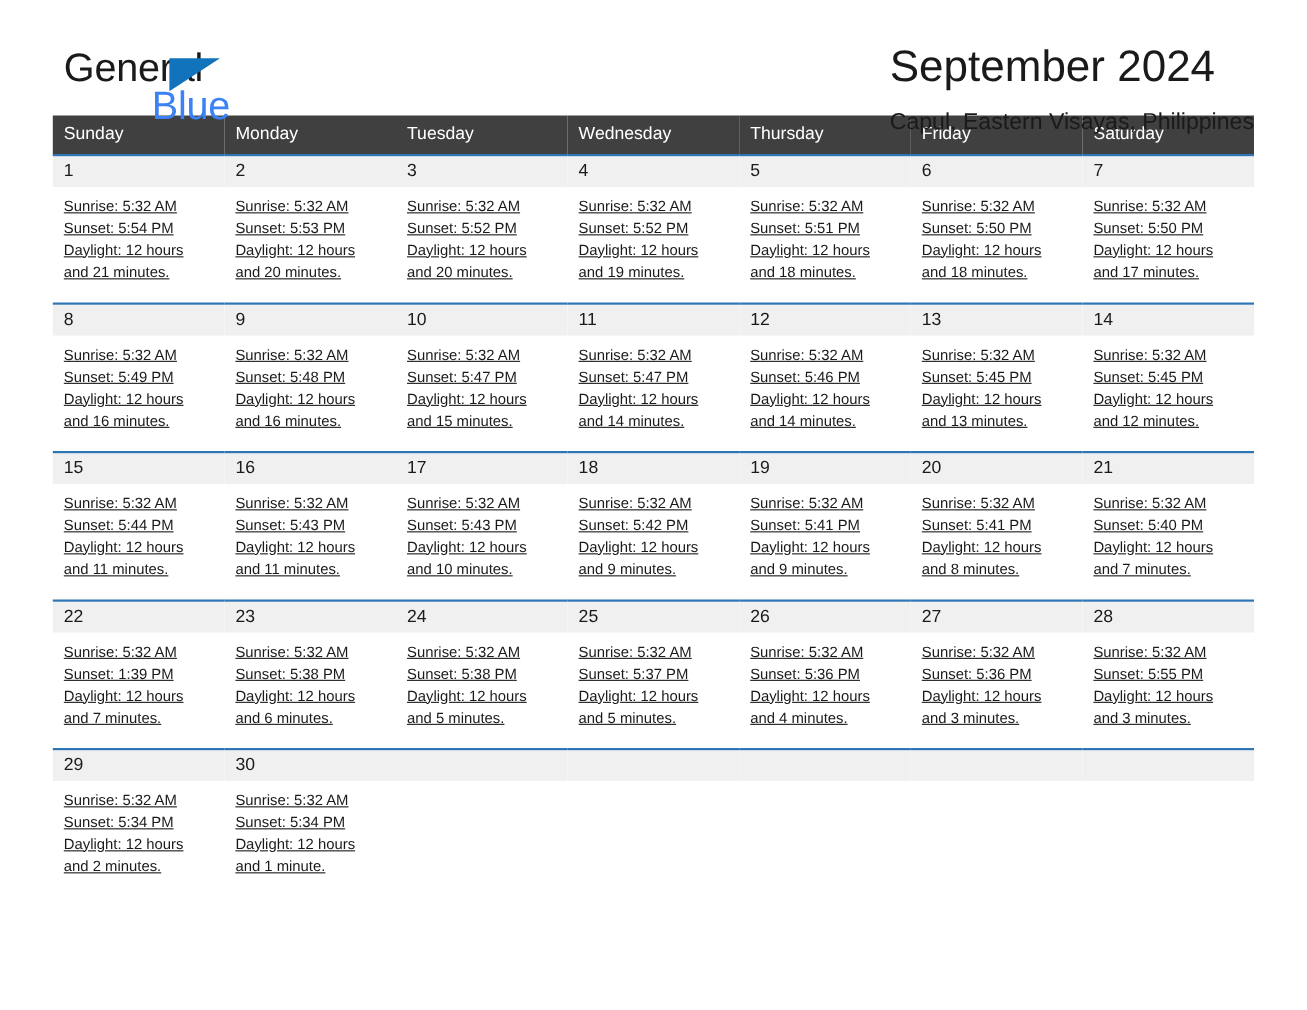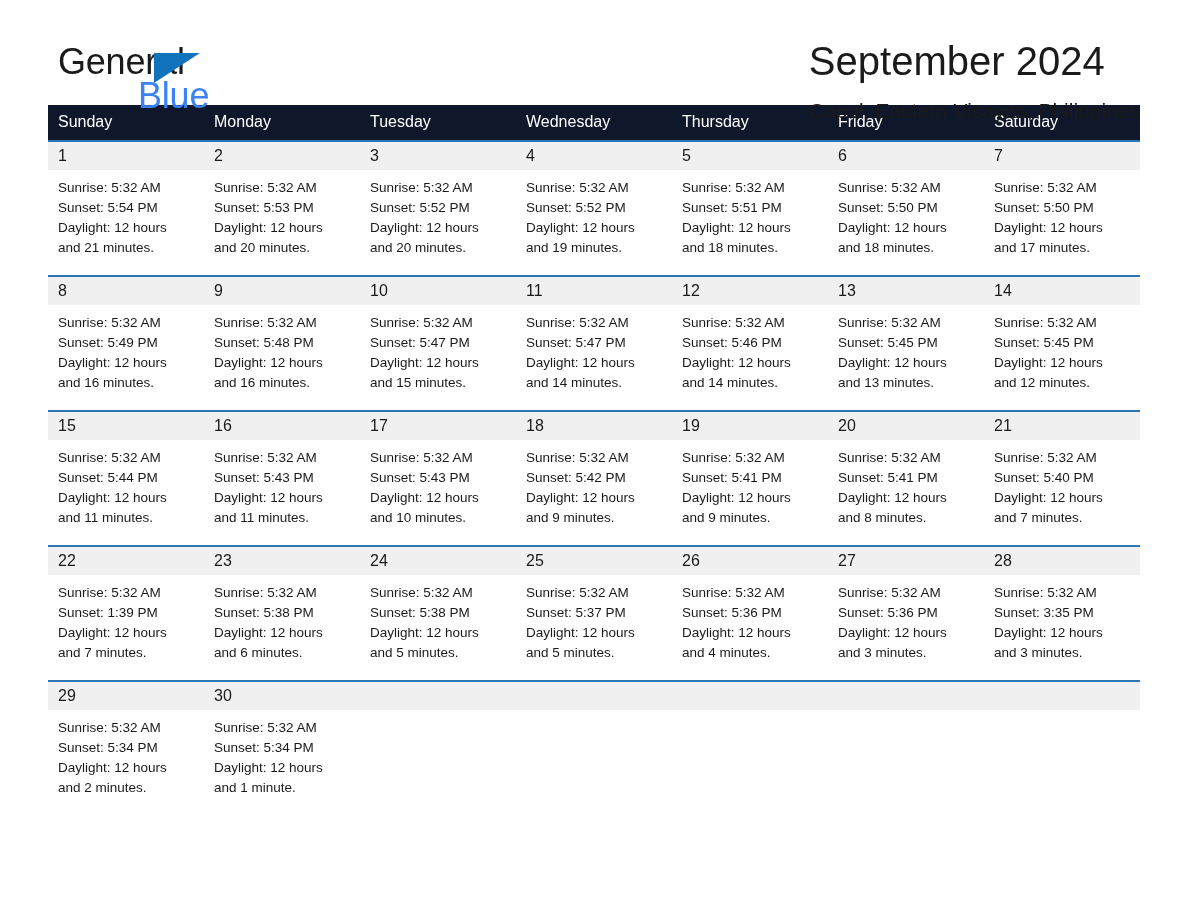--- a/index.html
+++ b/index.html
@@ -76,21 +76,21 @@
   }
 
   
   .calendar {
     margin: 0 48px 0 48px;
     width: 1092px;
     border-collapse: collapse;
     table-layout: fixed;
   }
   .calendar th {
-    background: #0f172a;
+    background: #404040;
     color: #ffffff;
     font-weight: normal;
     font-size: 16px;
     text-align: left;
     padding: 8px 0 9px 10px;
     height: 32px;
     line-height: 1.1;
   }
   .calendar td {
     vertical-align: top;
@@ -110,20 +110,21 @@
     padding: 5px 0 6px 10px;
     line-height: 1.15;
     height: 28px;
   }
   .daynum.empty { color: transparent; }
   .detail {
     padding: 8px 8px 0 10px;
     font-size: 13.5px;
     color: #1a1a1a;
     line-height: 20px;
+    text-decoration: underline;
   }
   .detail div { white-space: nowrap; }
 </style>
 </head>
 <body>
 
 <div class="page">
 
   <div class="header">
     <div class="logo">
@@ -397,21 +398,21 @@
               <div>Sunrise: 5:32 AM</div>
               <div>Sunset: 5:36 PM</div>
               <div>Daylight: 12 hours</div>
               <div>and 3 minutes.</div>
             </div>
           </td>
           <td>
             <div class="daynum">28</div>
             <div class="detail">
               <div>Sunrise: 5:32 AM</div>
-              <div>Sunset: 3:35 PM</div>
+              <div>Sunset: 5:55 PM</div>
               <div>Daylight: 12 hours</div>
               <div>and 3 minutes.</div>
             </div>
           </td>
         </tr>
         <tr class="week-row">
           <td>
             <div class="daynum">29</div>
             <div class="detail">
               <div>Sunrise: 5:32 AM</div>

